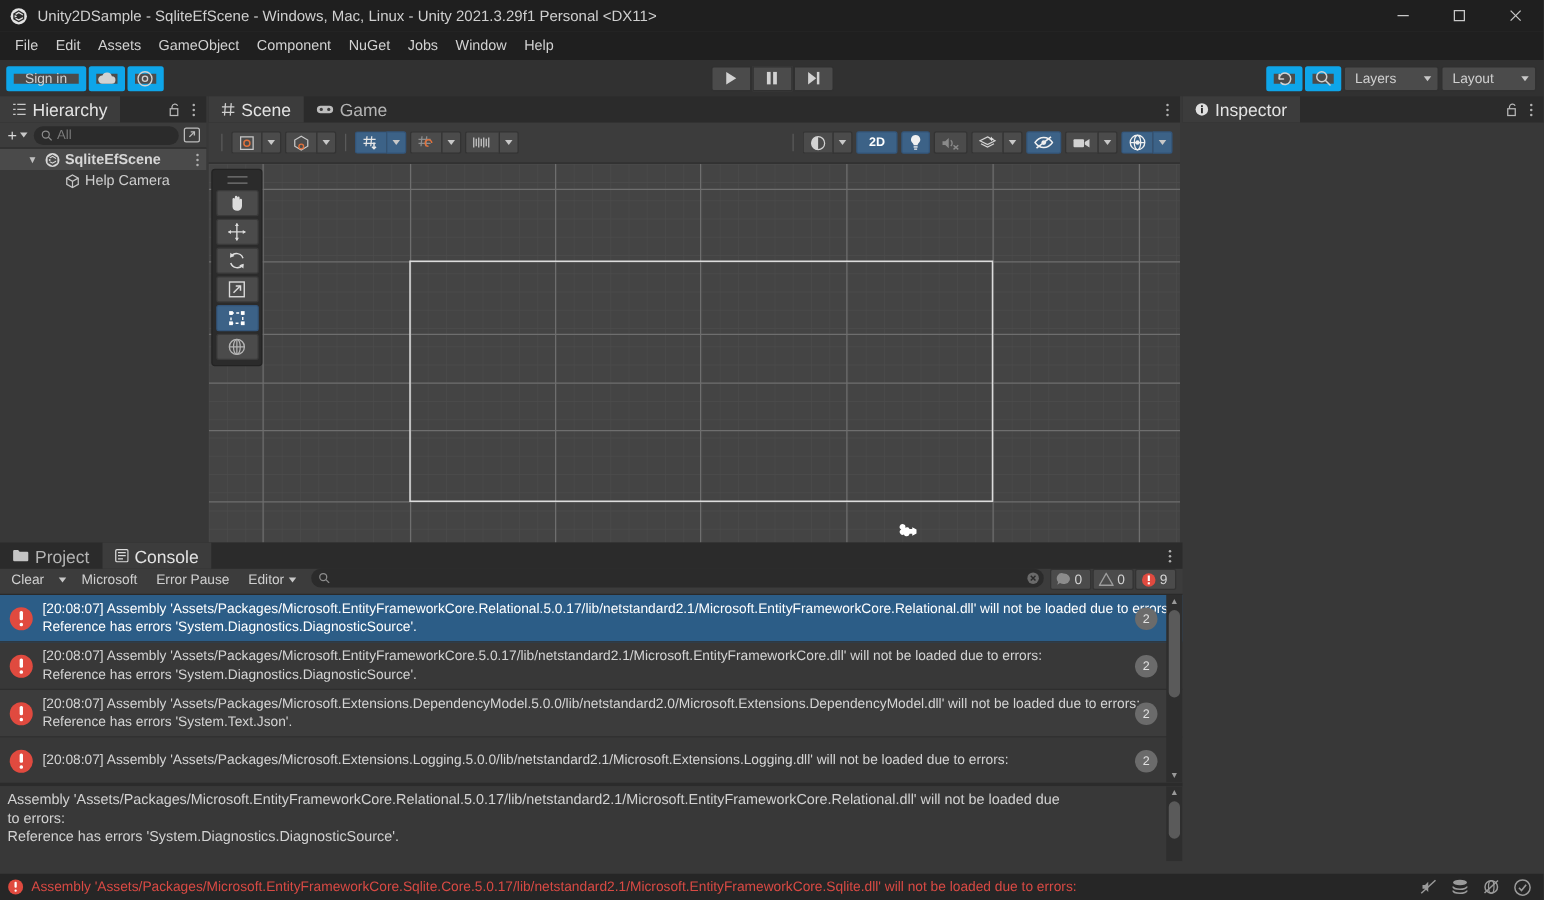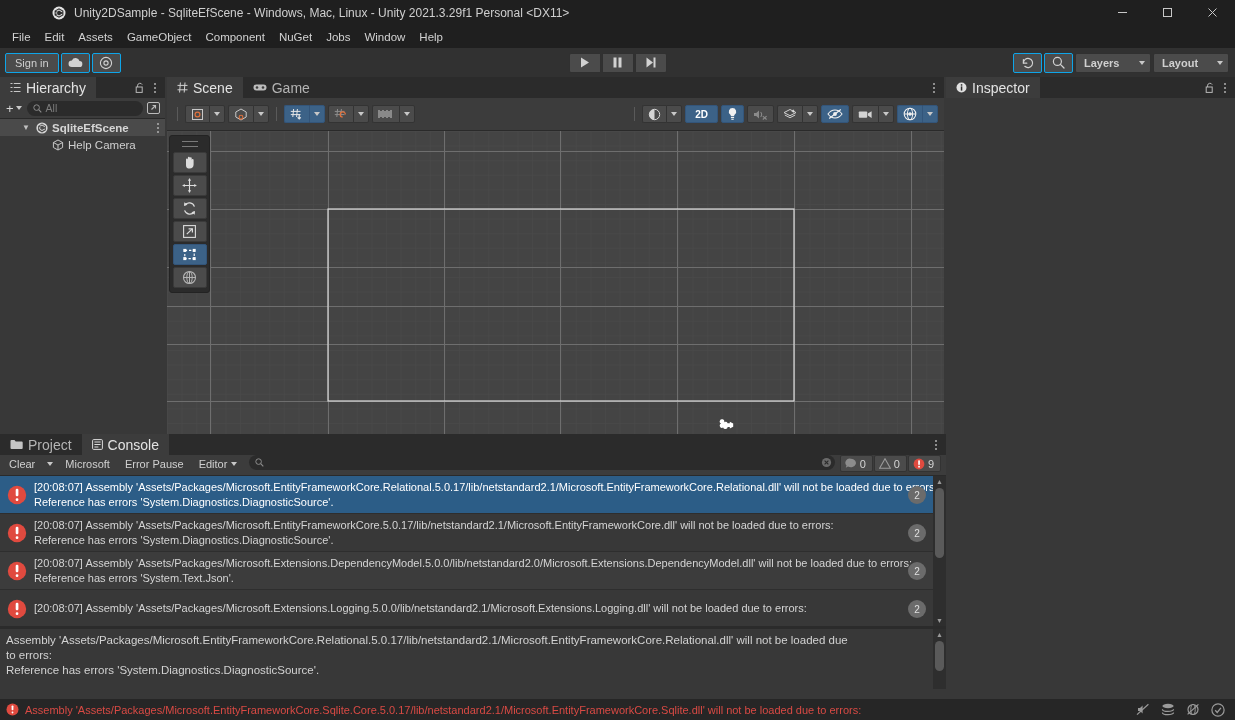--- a/index.html
+++ b/index.html
@@ -10,21 +10,21 @@
     font-size: 11px;
     color: #c4c4c4;
     overflow: hidden;
     -webkit-font-smoothing: antialiased;
   }
   .app { position: relative; width: 1235px; height: 720px; background: #383838; }
 
   
   .titlebar {
     position: absolute; left: 0; top: 0; width: 1235px; height: 25px;
-    background: #1f1f1f; display: flex; align-items: center; padding-left: 44px;
+    background: #1f1f1f; display: flex; align-items: center;
   }
   .title-logo { width: 14px; height: 14px; margin-left: 8px; margin-right: 8px; flex: 0 0 auto; }
   .title-text { font-size: 12px; color: #cfcfcf; white-space: nowrap; }
   .win-ctrls { margin-left: auto; display: flex; height: 25px; }
   .win-btn {
     width: 45px; height: 25px; display: flex; align-items: center; justify-content: center;
     color: #c8c8c8; font-size: 12px;
   }
 
   
@@ -36,40 +36,40 @@
     padding: 3px 7px; font-size: 11.5px; color: #d2d2d2; border-radius: 2px;
   }
 
   
   .toolbar {
     position: absolute; left: 0; top: 48px; width: 1235px; height: 29px;
     background: #313131; display: flex; align-items: center;
   }
   .tb-left { display: flex; align-items: center; gap: 2px; padding-left: 5px; }
   .tb-btn {
-    height: 20px; background: #4b4b4b; border: 1px solid #0ea5e9; border-radius: 2px;
+    height: 20px; background: #4b4b4b; border: 6px solid #0ea5e9; border-radius: 2px;
     display: flex; align-items: center; justify-content: center; color: #d0d0d0;
     font-size: 11px; padding: 0 9px; min-width: 20px;
   }
   .tb-icon { width: 29px; padding: 0; }
   .tb-center {
     position: absolute; left: 50%; transform: translateX(-50%);
     display: flex; gap: 1px;
   }
   .play-btn {
     width: 32px; height: 20px; background: #4b4b4b; border: 1px solid #303030;
     display: flex; align-items: center; justify-content: center;
   }
   .play-btn:first-child { border-radius: 2px 0 0 2px; }
   .play-btn:last-child { border-radius: 0 2px 2px 0; }
   .tb-right { margin-left: auto; display: flex; align-items: center; gap: 2px; padding-right: 6px; }
   .dd-btn {
     height: 20px; background: #4b4b4b; border: 1px solid #303030; border-radius: 2px;
     display: flex; align-items: center; padding: 0 5px 0 8px; color: #d0d0d0; font-size: 11px;
-    min-width: 76px; justify-content: space-between; gap: 10px; font-weight: bold;
+    min-width: 76px; justify-content: space-between; gap: 10px;
   }
   .caret { width: 0; height: 0; border-left: 3.5px solid transparent; border-right: 3.5px solid transparent; border-top: 4px solid #c8c8c8; }
 
   
   .panel { position: absolute; background: #383838; }
   .tabbar { height: 21px; background: #2b2b2b; display: flex; align-items: flex-end; position: relative; }
   .tab {
     height: 21px; display: flex; align-items: center; gap: 5px; padding: 0 10px;
     font-size: 14px; color: #b4b4b4; background: transparent;
   }

